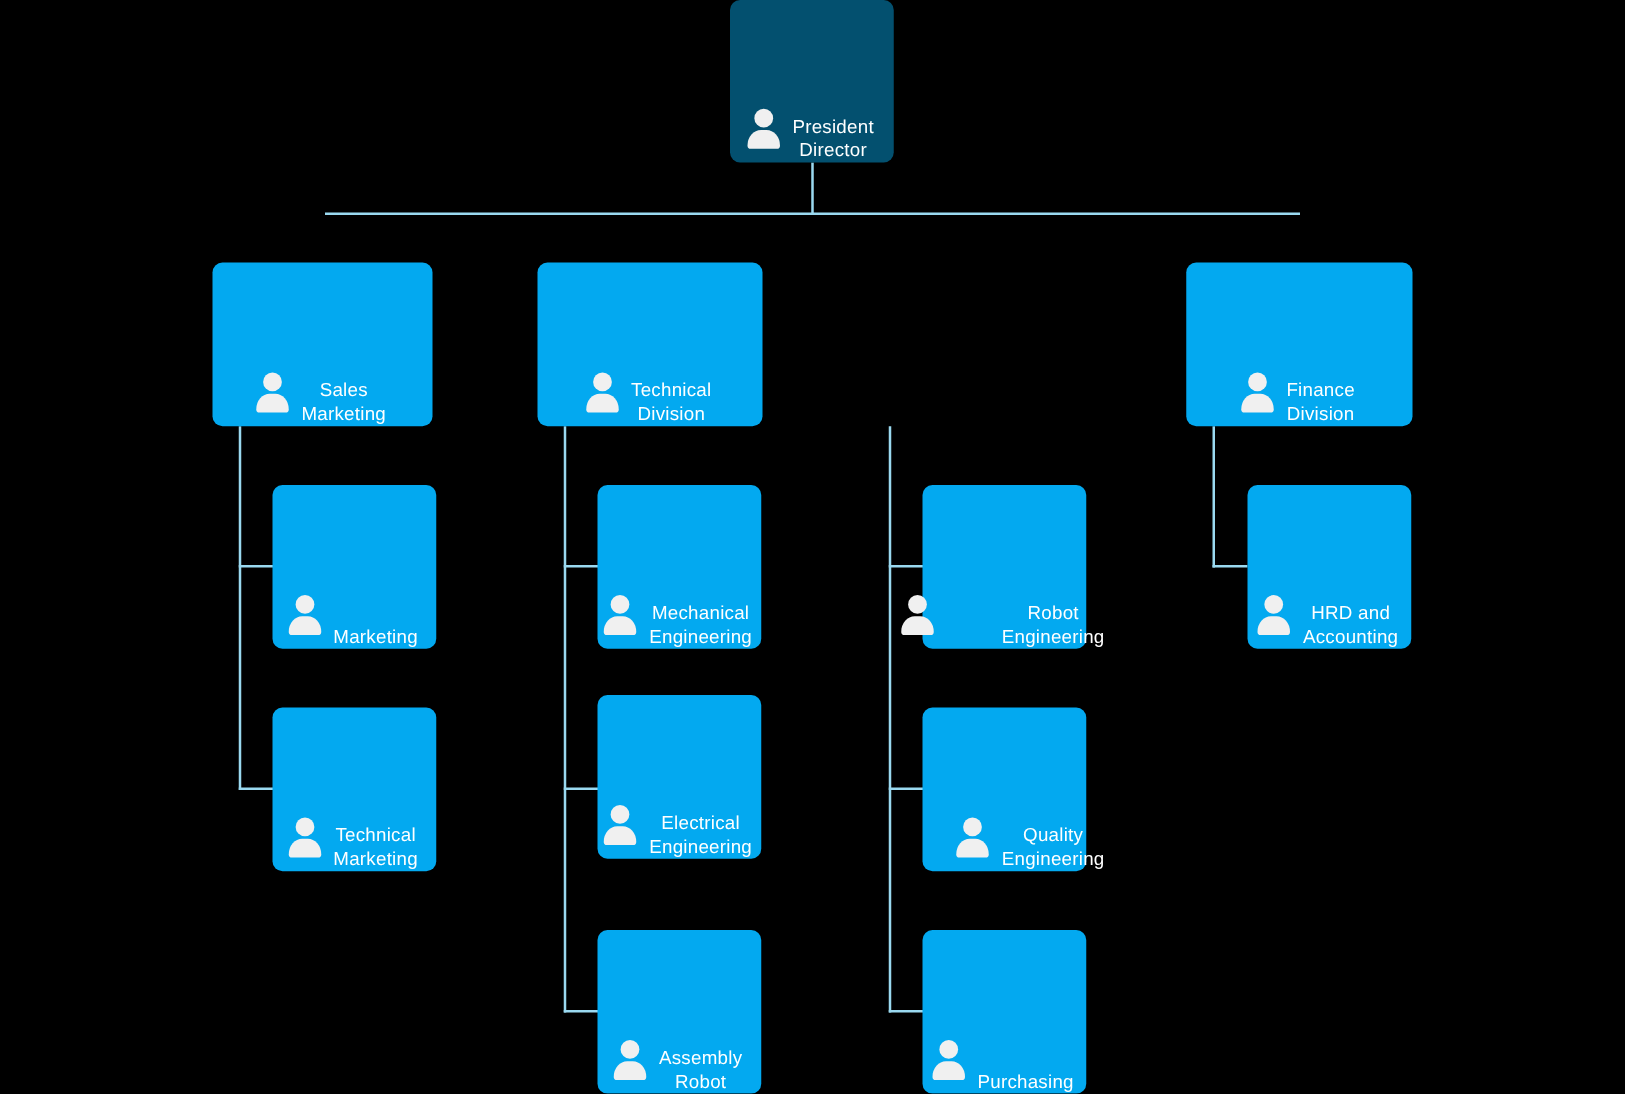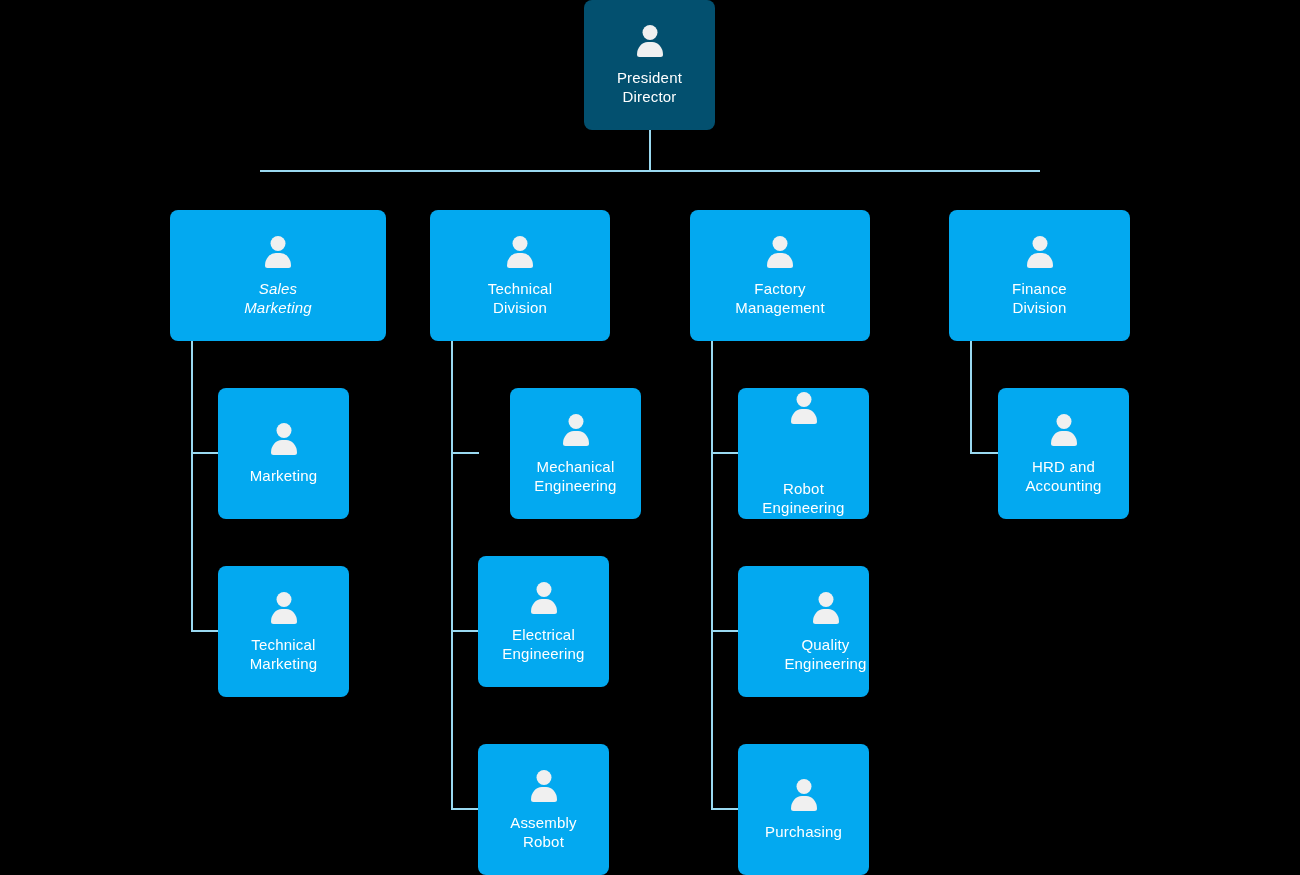--- a/index.html
+++ b/index.html
@@ -25,22 +25,22 @@
   }
   .connector.h { height: 2px; }
   .connector.v { width: 2px; }
 
   
   .node {
     position: absolute;
     box-sizing: border-box;
     border-radius: 8px;
     display: flex;
-    flex-direction: column;
-    align-items: center;
+    flex-direction: row;
+    align-items: flex-end;
     justify-content: center;
     background: #03a9f0;
     color: #ffffff;
     text-align: center;
     cursor: pointer;
     user-select: none;
   }
   .node.root { background: #03506f; }
 
   .node-icon {
@@ -111,46 +111,38 @@
 
   <div class="node root" style="left:584px; top:0px; width:131px; height:130px;">
     <span class="node-icon">
       <span class="head"></span>
         <span class="body"></span>
     </span>
     <span class="node-label">President
 Director</span>
   </div>
 
-  <div class="node" style="left:170px; top:210px; width:216px; height:131px;font-style:italic;">
+  <div class="node" style="left:170px; top:210px; width:176px; height:131px;">
     <span class="node-icon">
       <span class="head"></span>
         <span class="body"></span>
     </span>
     <span class="node-label">Sales
 Marketing</span>
   </div>
 
   <div class="node" style="left:430px; top:210px; width:180px; height:131px;">
     <span class="node-icon">
       <span class="head"></span>
         <span class="body"></span>
     </span>
     <span class="node-label">Technical
 Division</span>
   </div>
 
-  <div class="node" style="left:690px; top:210px; width:180px; height:131px;">
-    <span class="node-icon">
-      <span class="head"></span>
-        <span class="body"></span>
-    </span>
-    <span class="node-label">Factory
-Management</span>
-  </div>
 
   <div class="node" style="left:949px; top:210px; width:181px; height:131px;">
     <span class="node-icon">
       <span class="head"></span>
         <span class="body"></span>
     </span>
     <span class="node-label">Finance
 Division</span>
   </div>
 
@@ -164,21 +156,21 @@
 
   <div class="node" style="left:218px; top:566px; width:131px; height:131px;">
     <span class="node-icon">
       <span class="head"></span>
         <span class="body"></span>
     </span>
     <span class="node-label">Technical
 Marketing</span>
   </div>
 
-  <div class="node" style="left:478px; top:388px; width:131px; height:131px;margin-left:32px;">
+  <div class="node" style="left:478px; top:388px; width:131px; height:131px;">
     <span class="node-icon">
       <span class="head"></span>
         <span class="body"></span>
     </span>
     <span class="node-label">Mechanical
 Engineering</span>
   </div>
 
   <div class="node" style="left:478px; top:556px; width:131px; height:131px;">
     <span class="node-icon">

